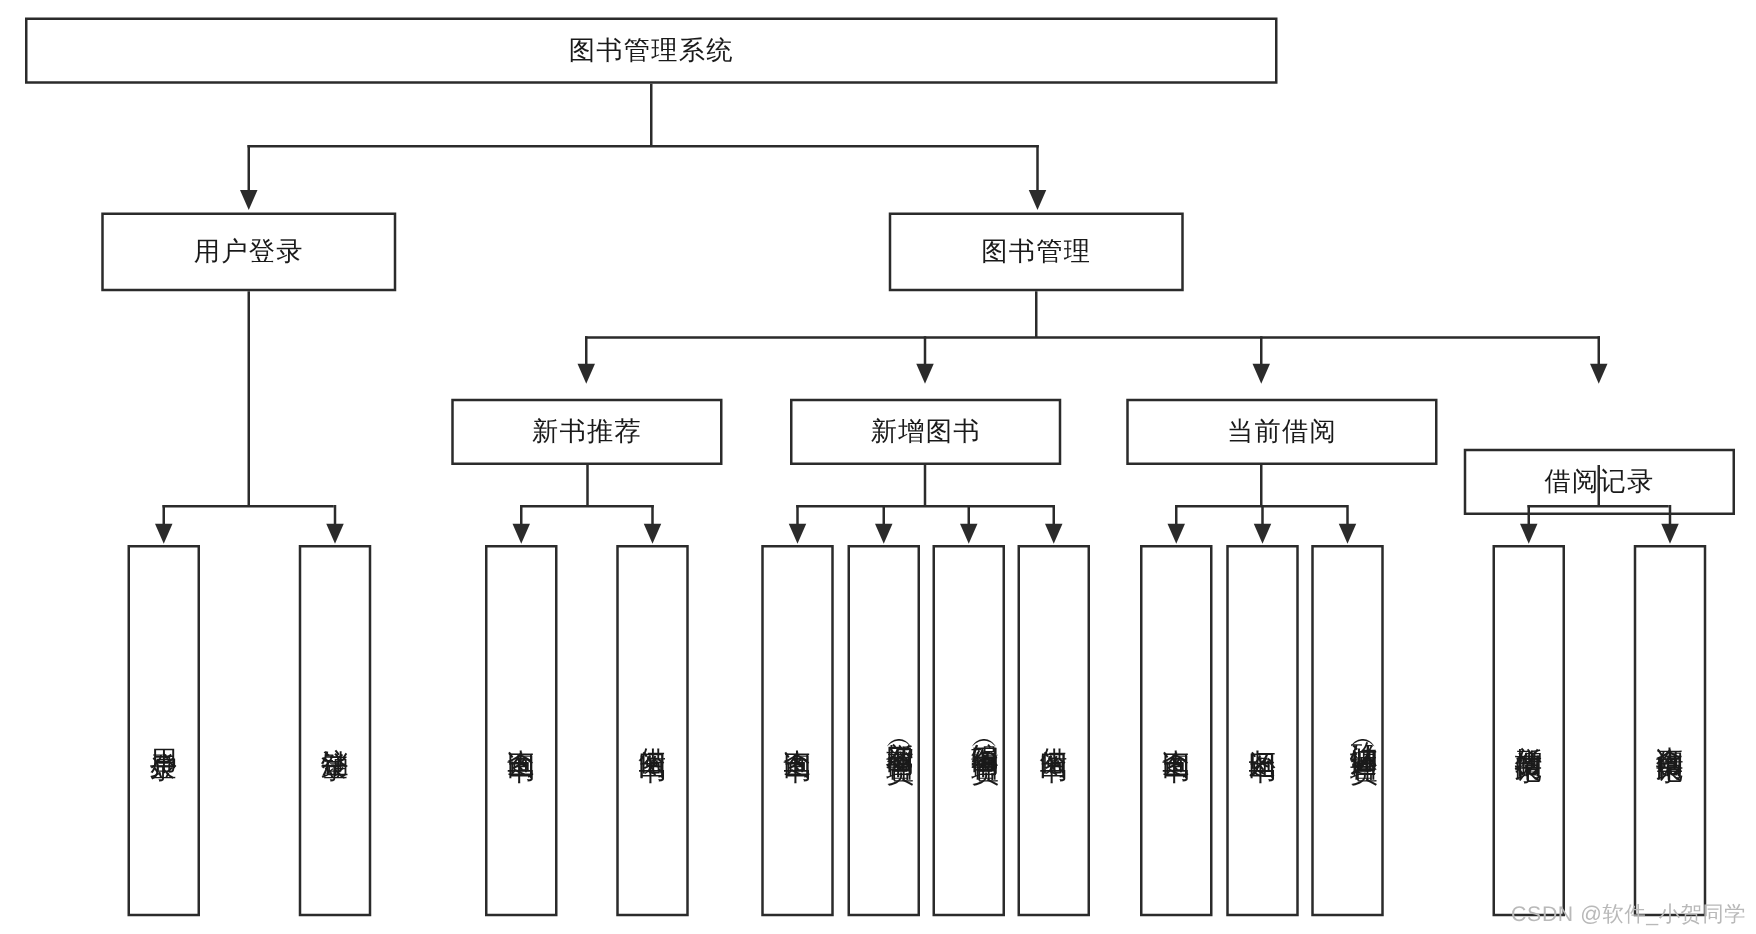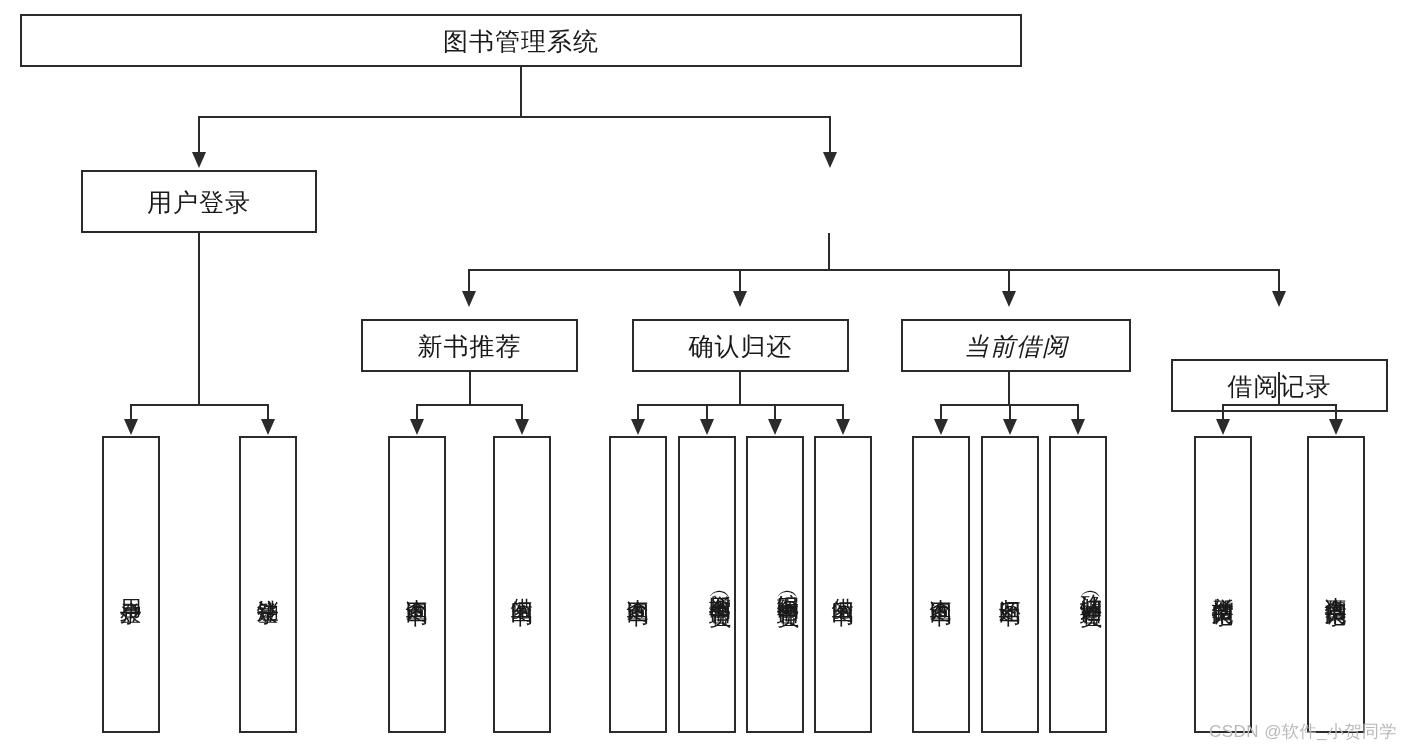--- a/index.html
+++ b/index.html
@@ -21,21 +21,21 @@
     position: absolute;
     box-sizing: border-box;
     border: 2px solid #2b2b2b;
     background: #ffffff;
     display: flex;
     align-items: center;
     justify-content: center;
     color: #1a1a1a;
   }
   .node.h {
-    font-size: 25px;
+    font-size: 21px;
     letter-spacing: 1px;
     line-height: 1.2;
   }
   .node.v {
     writing-mode: vertical-rl;
     text-orientation: upright;
     font-size: 22px;
     line-height: 1.25;
     letter-spacing: 2px;
     padding: 6px 0;
@@ -87,40 +87,43 @@
 
   <div class="conn hline" style="left:198px; top:116px; width:633px;"></div>
 
   <div class="conn vline" style="left:198px; top:116px; height:38px;"></div>
   <div class="arrow" style="left:192px; top:152px;"></div>
   <div class="conn vline" style="left:829px; top:116px; height:38px;"></div>
   <div class="arrow" style="left:823px; top:152px;"></div>
 
   <div class="node h" style="left:81px; top:170px; width:236px; height:63px;">
     <span>用户登录</span>
+  </div>
+  <div class="node h" style="left:711px; top:170px; width:236px; height:63px;">
+    <span>图书管理</span>
   </div>
 
   <div class="conn vline" style="left:828px; top:233px; height:37px;"></div>
   <div class="conn hline" style="left:468px; top:269px; width:812px;"></div>
   <div class="conn vline" style="left:468px; top:269px; height:24px;"></div>
   <div class="arrow" style="left:462px; top:291px;"></div>
   <div class="conn vline" style="left:739px; top:269px; height:24px;"></div>
   <div class="arrow" style="left:733px; top:291px;"></div>
   <div class="conn vline" style="left:1008px; top:269px; height:24px;"></div>
   <div class="arrow" style="left:1002px; top:291px;"></div>
   <div class="conn vline" style="left:1278px; top:269px; height:24px;"></div>
   <div class="arrow" style="left:1272px; top:291px;"></div>
 
   <div class="node h" style="left:361px; top:319px; width:217px; height:53px;">
     <span>新书推荐</span>
   </div>
   <div class="node h" style="left:632px; top:319px; width:217px; height:53px;">
-    <span>确认归还</span>
-  </div>
-  <div class="node h" style="left:901px; top:319px; width:230px; height:53px;font-style:italic;">
+    <span>新增图书</span>
+  </div>
+  <div class="node h" style="left:901px; top:319px; width:249px; height:53px;">
     <span>当前借阅</span>
   </div>
   <div class="node h" style="left:1171px; top:319px; width:217px; height:53px;margin-top:40px;">
     <span>借阅记录</span>
   </div>
 
   <div class="conn vline" style="left:198px; top:233px; height:172px;"></div>
   <div class="conn hline" style="left:130px; top:404px; width:137px;"></div>
   <div class="conn vline" style="left:130px; top:404px; height:16px;"></div>
   <div class="arrow" style="left:124px; top:419px;"></div>

